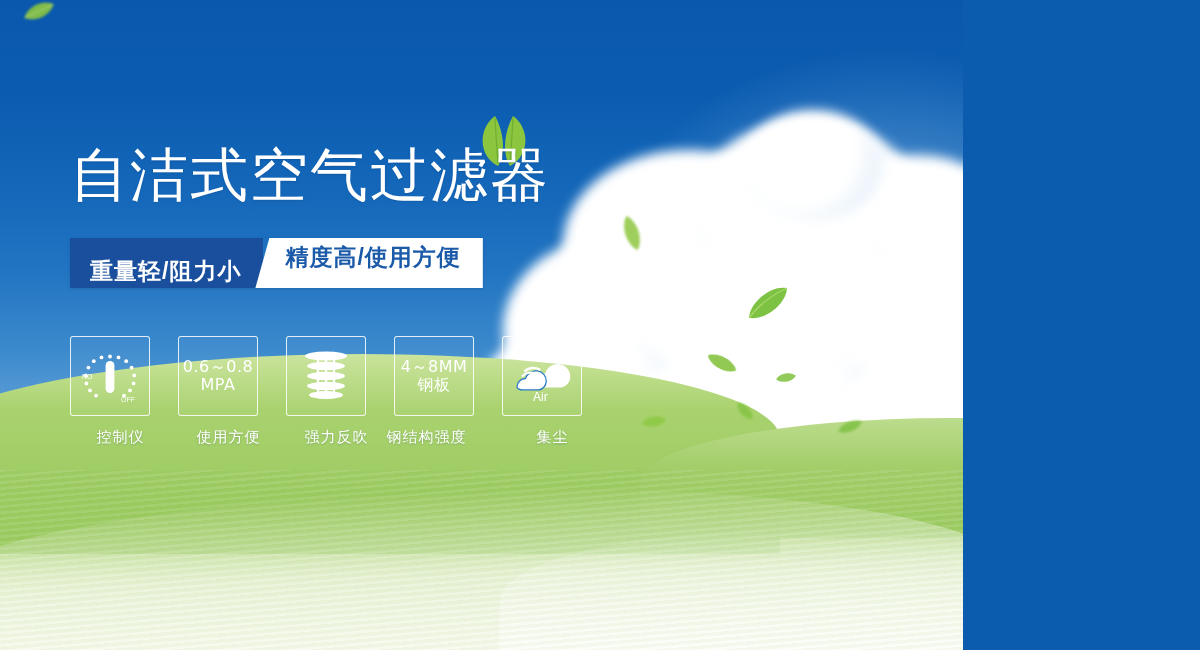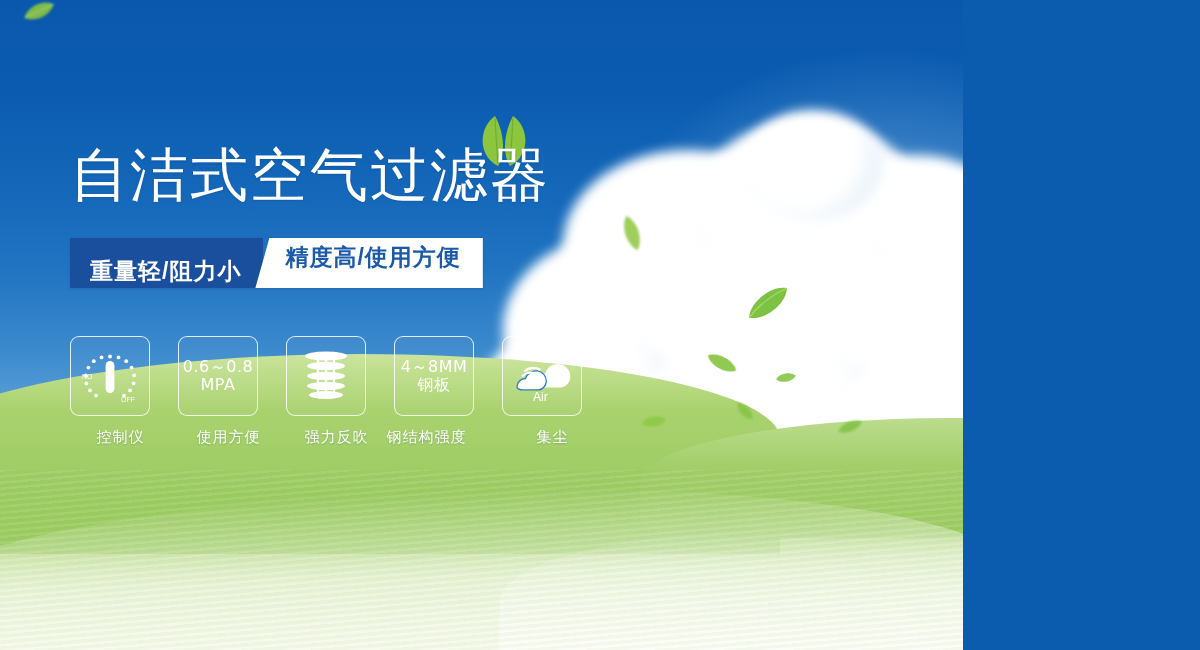--- a/index.html
+++ b/index.html
@@ -203,21 +203,21 @@
 
   
   .features{
     position:absolute; left:70px; top:336px;
     display:flex; gap:28px;
   }
   .feature{ width:80px; display:flex; flex-direction:column; align-items:center; }
   .feature-box{
     width:80px; height:80px;
     border:1px solid rgba(255,255,255,.85);
-    border-radius:9px;
+    border-radius:3px;
     display:flex; flex-direction:column;
     align-items:center; justify-content:center;
     color:#ffffff;
     background:rgba(255,255,255,.04);
   }
   .feature-text{
     font-size:16px; line-height:1.12; text-align:center;
     font-weight:400; letter-spacing:.5px;
     font-family:"DejaVu Sans","Liberation Sans",sans-serif;
   }

